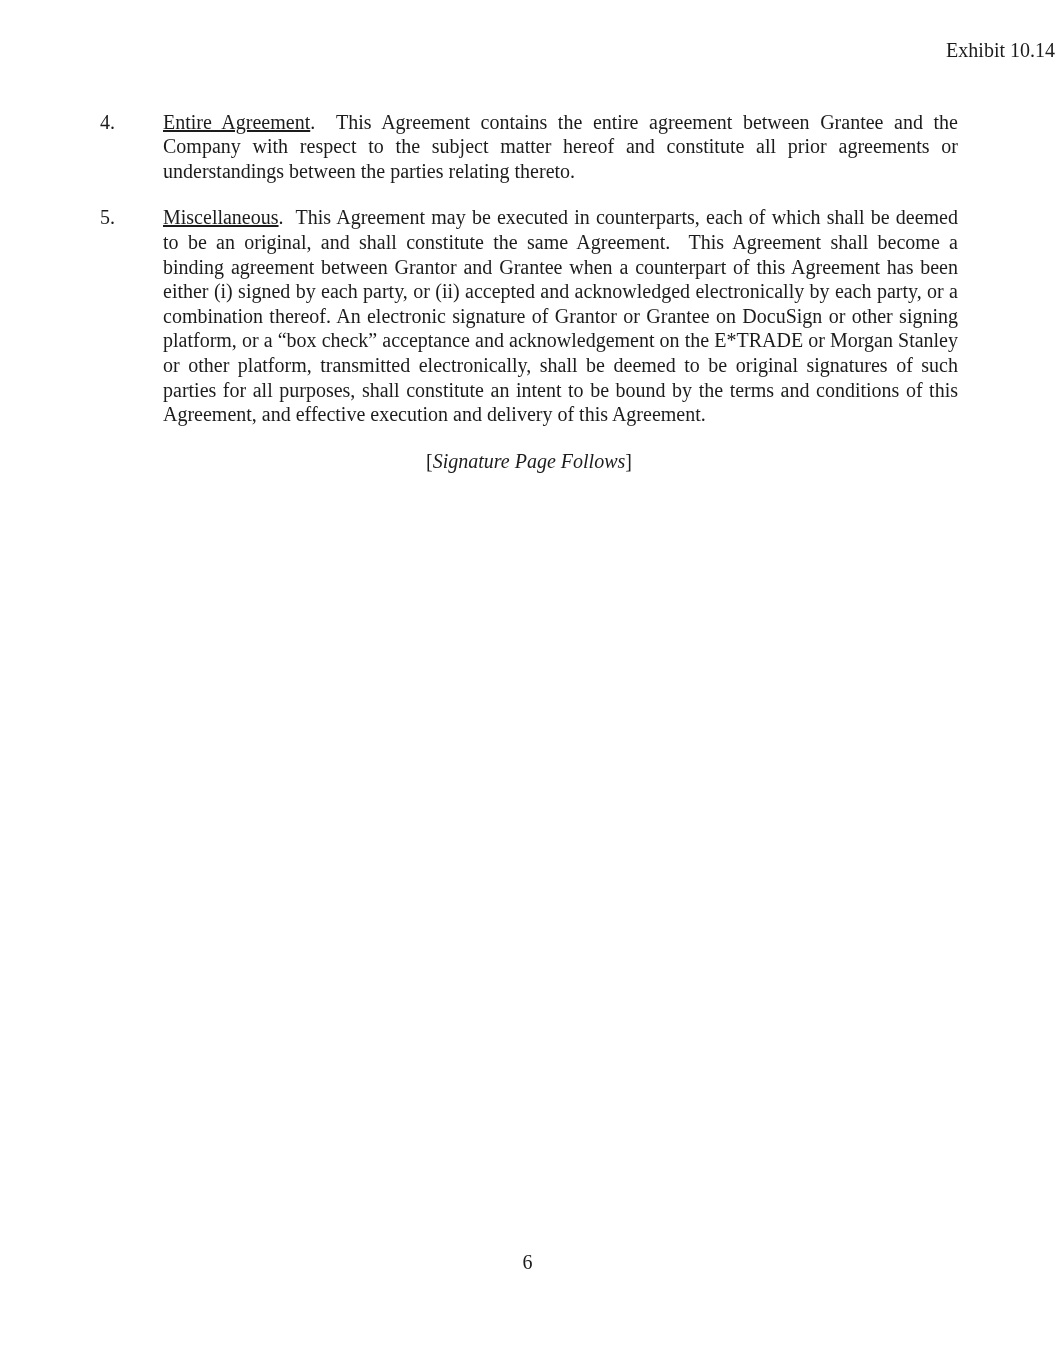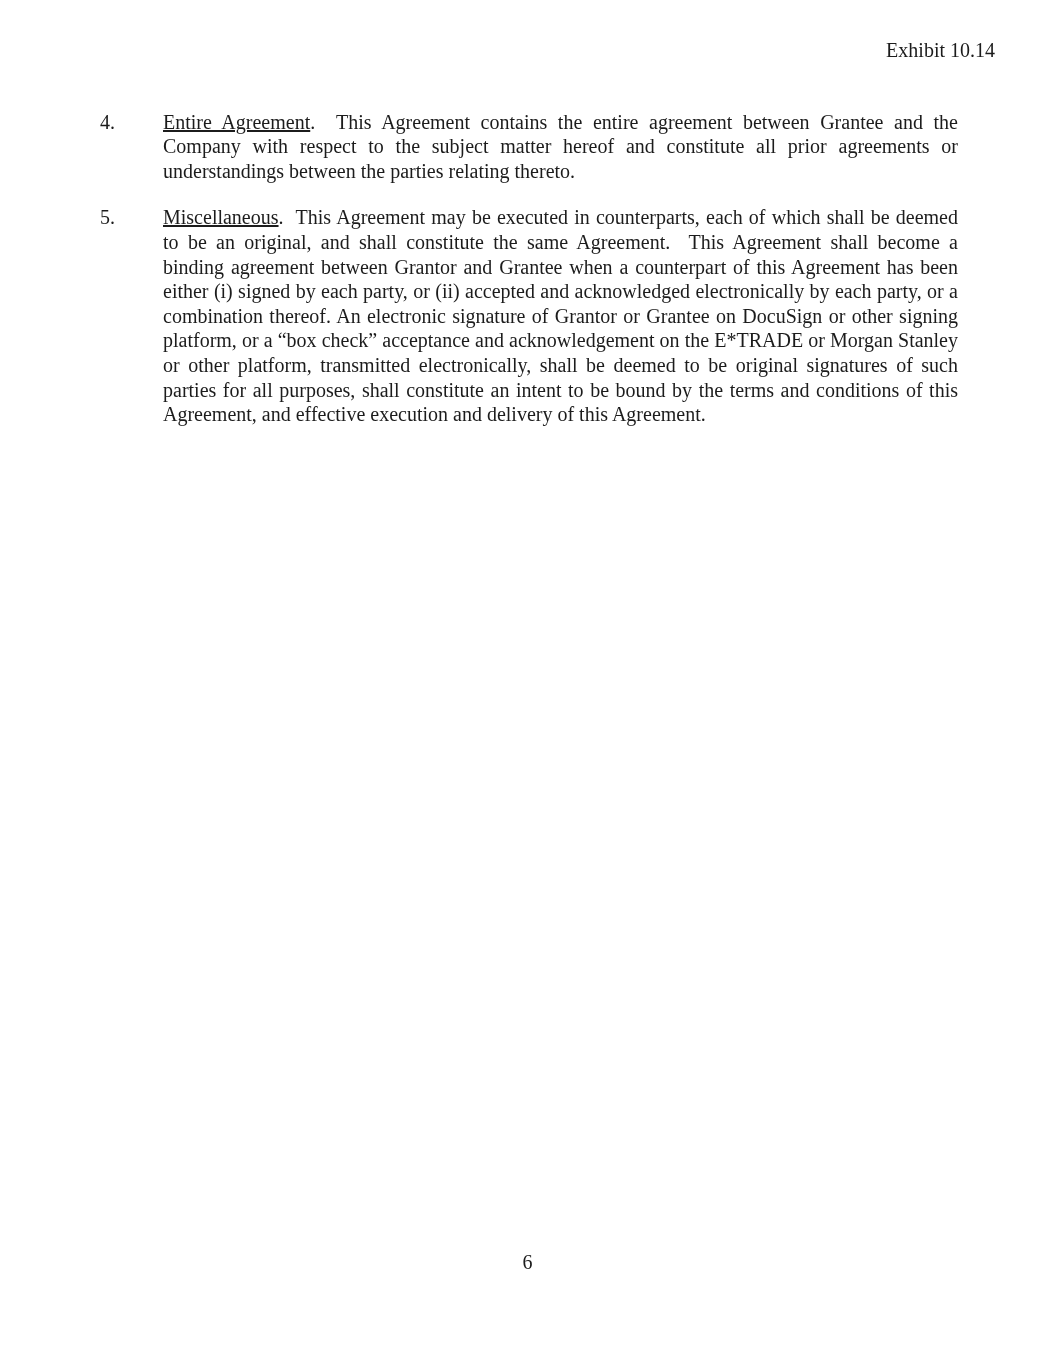--- a/index.html
+++ b/index.html
@@ -11,21 +11,20 @@
     margin: 0 auto;
     background: #ffffff;
     font-family: "Liberation Serif", "DejaVu Serif", serif;
     font-size: 20px;
     line-height: 24.6px;
     color: #1c1c1c;
     overflow: hidden;
   }
   .exhibit-header {
     padding-top: 38px;
-    padding-right: 60px;
     text-align: right;
   }
   .content {
     margin: 47px 97px 0 100px;
   }
   .item {
     display: flex;
     margin-bottom: 22px;
   }
   .item-number {
@@ -66,18 +65,19 @@
     <div class="item">
       <div class="item-number">4.</div>
       <div class="item-text"><span class="heading-underline">Entire Agreement</span><span>.  This Agreement contains the entire agreement between Grantee and the Company with respect to the subject matter hereof and constitute all prior agreements or understandings between the parties relating thereto.</span></div>
     </div>
 
     <div class="item">
       <div class="item-number">5.</div>
       <div class="item-text"><span class="heading-underline">Miscellaneous</span><span>.  This Agreement may be executed in counterparts, each of which shall be deemed to be an original, and shall constitute the same Agreement.  This Agreement shall become a binding agreement between Grantor and Grantee when a counterpart of this Agreement has been either (i) signed by each party, or (ii) accepted and acknowledged electronically by each party, or a combination thereof. An electronic signature of Grantor or Grantee on DocuSign or other signing platform, or a “box check” acceptance and acknowledgement on the E*TRADE or Morgan Stanley or other platform, transmitted electronically, shall be deemed to be original signatures of such parties for all purposes, shall constitute an intent to be bound by the terms and conditions of this Agreement, and effective execution and delivery of this Agreement.</span></div>
     </div>
 
+    <div class="signature-line"><span class="sig-roman">[</span><span class="sig-italic">Signature Page Follows</span><span class="sig-roman">]</span></div>
 
   </div>
 
   <div class="page-number">6</div>
 
 </div>
 
 </body></html>

